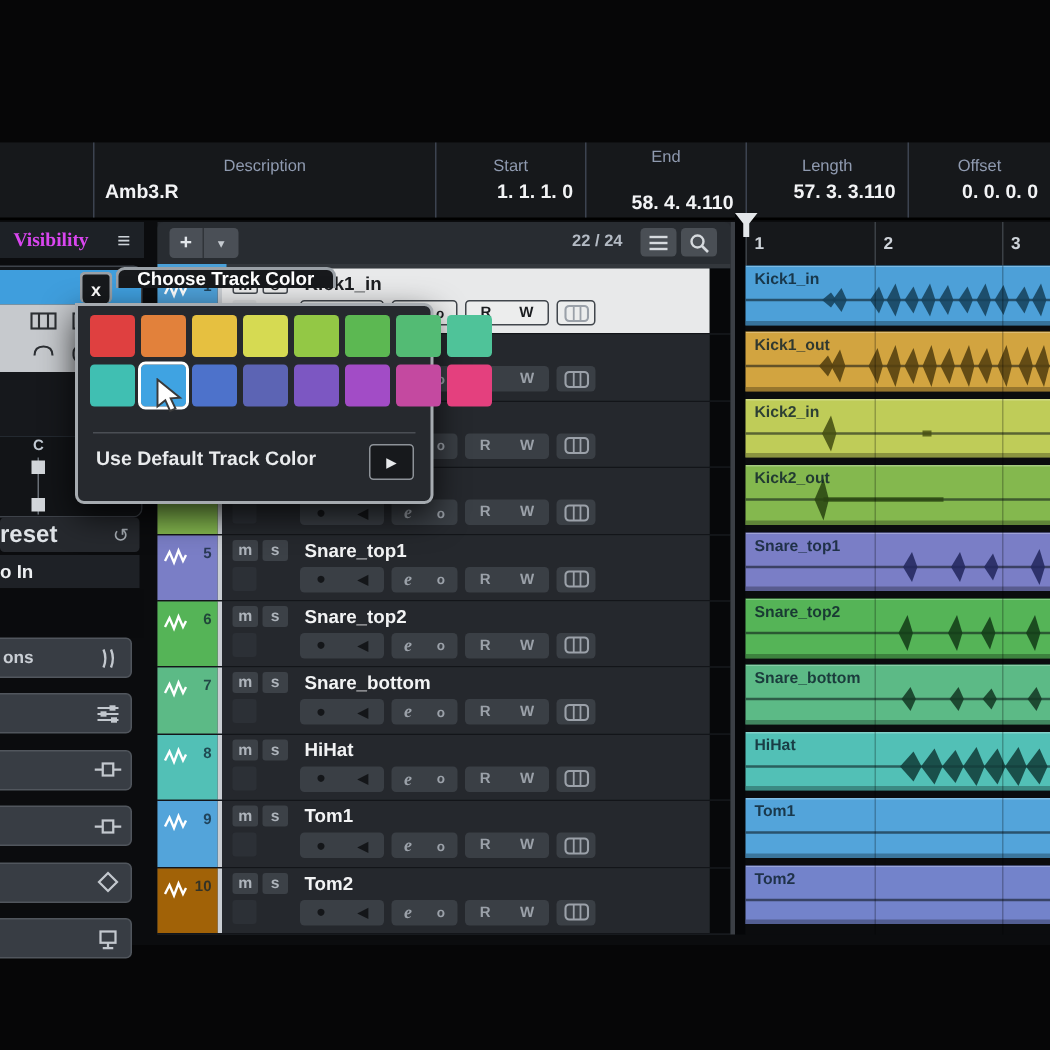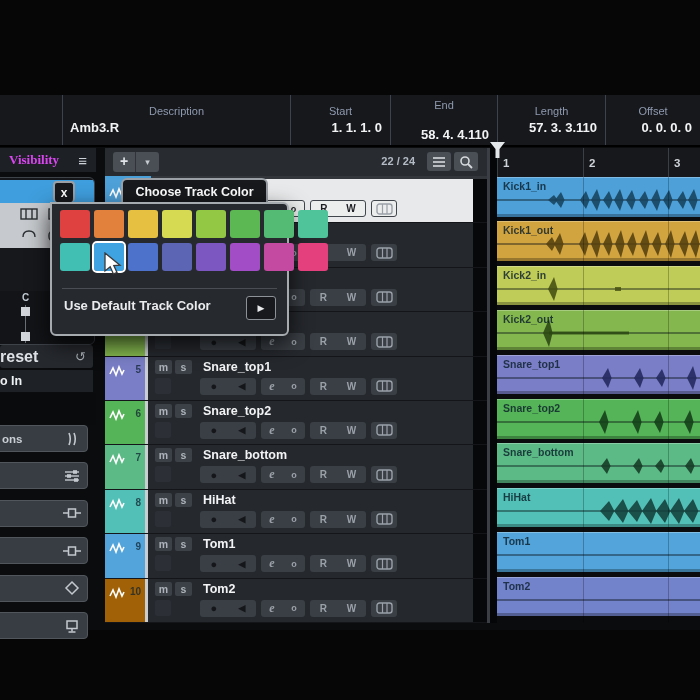--- a/index.html
+++ b/index.html
@@ -114,23 +114,23 @@
   .lane svg{position:absolute;left:0;top:0;}
   .gl{position:absolute;top:29px;height:446px;width:1px;background:rgba(0,0,0,0.25);}
 
   #marker{position:absolute;left:490px;top:47px;}
 
   
   #popup{position:absolute;left:50px;top:83px;width:287px;height:158px;z-index:50;}
   #pp-close{position:absolute;left:3px;top:3px;width:22px;height:21px;background:#17191c;
             border:2px solid #9aa0a6;border-radius:4px;color:#fff;font-weight:bold;font-size:12px;
             text-align:center;line-height:20px;box-sizing:border-box;border-bottom:none;}
-  #pp-tab{position:absolute;left:27px;top:0;width:147px;height:26px;background:#17191c;
+  #pp-tab{position:absolute;left:27px;top:0;width:147px;height:14px;background:#17191c;
           border:2px solid #9aa0a6;border-bottom:none;border-radius:6px 6px 0 0;box-sizing:border-box;
-          display:flex;align-items:center;justify-content:center;margin-left:44px;}
+          display:flex;align-items:center;justify-content:center;}
   #pp-tab span{color:#fff;font-weight:bold;font-size:12.5px;}
   #pp-body{position:absolute;left:0;top:24px;width:239px;height:134px;background:#26292e;
            border:2px solid #a6abb0;border-radius:0 6px 6px 6px;box-sizing:border-box;
            box-shadow:0 8px 22px rgba(0,0,0,0.75);}
   #swatches{position:absolute;left:8px;top:6px;width:268px;display:grid;
             grid-template-columns:repeat(8,30px);grid-auto-rows:28px;gap:5px 4px;}
   .swatch{width:30px;height:28px;border-radius:3px;}
   .swatch.sel{outline:2.5px solid #ffffff;outline-offset:0;}
   #pp-div{position:absolute;left:10px;right:10px;top:84px;height:1px;background:#4a4e54;}
   #pp-foot-label{position:absolute;left:12px;top:94px;font-size:13px;font-weight:bold;color:#e9ebed;}

